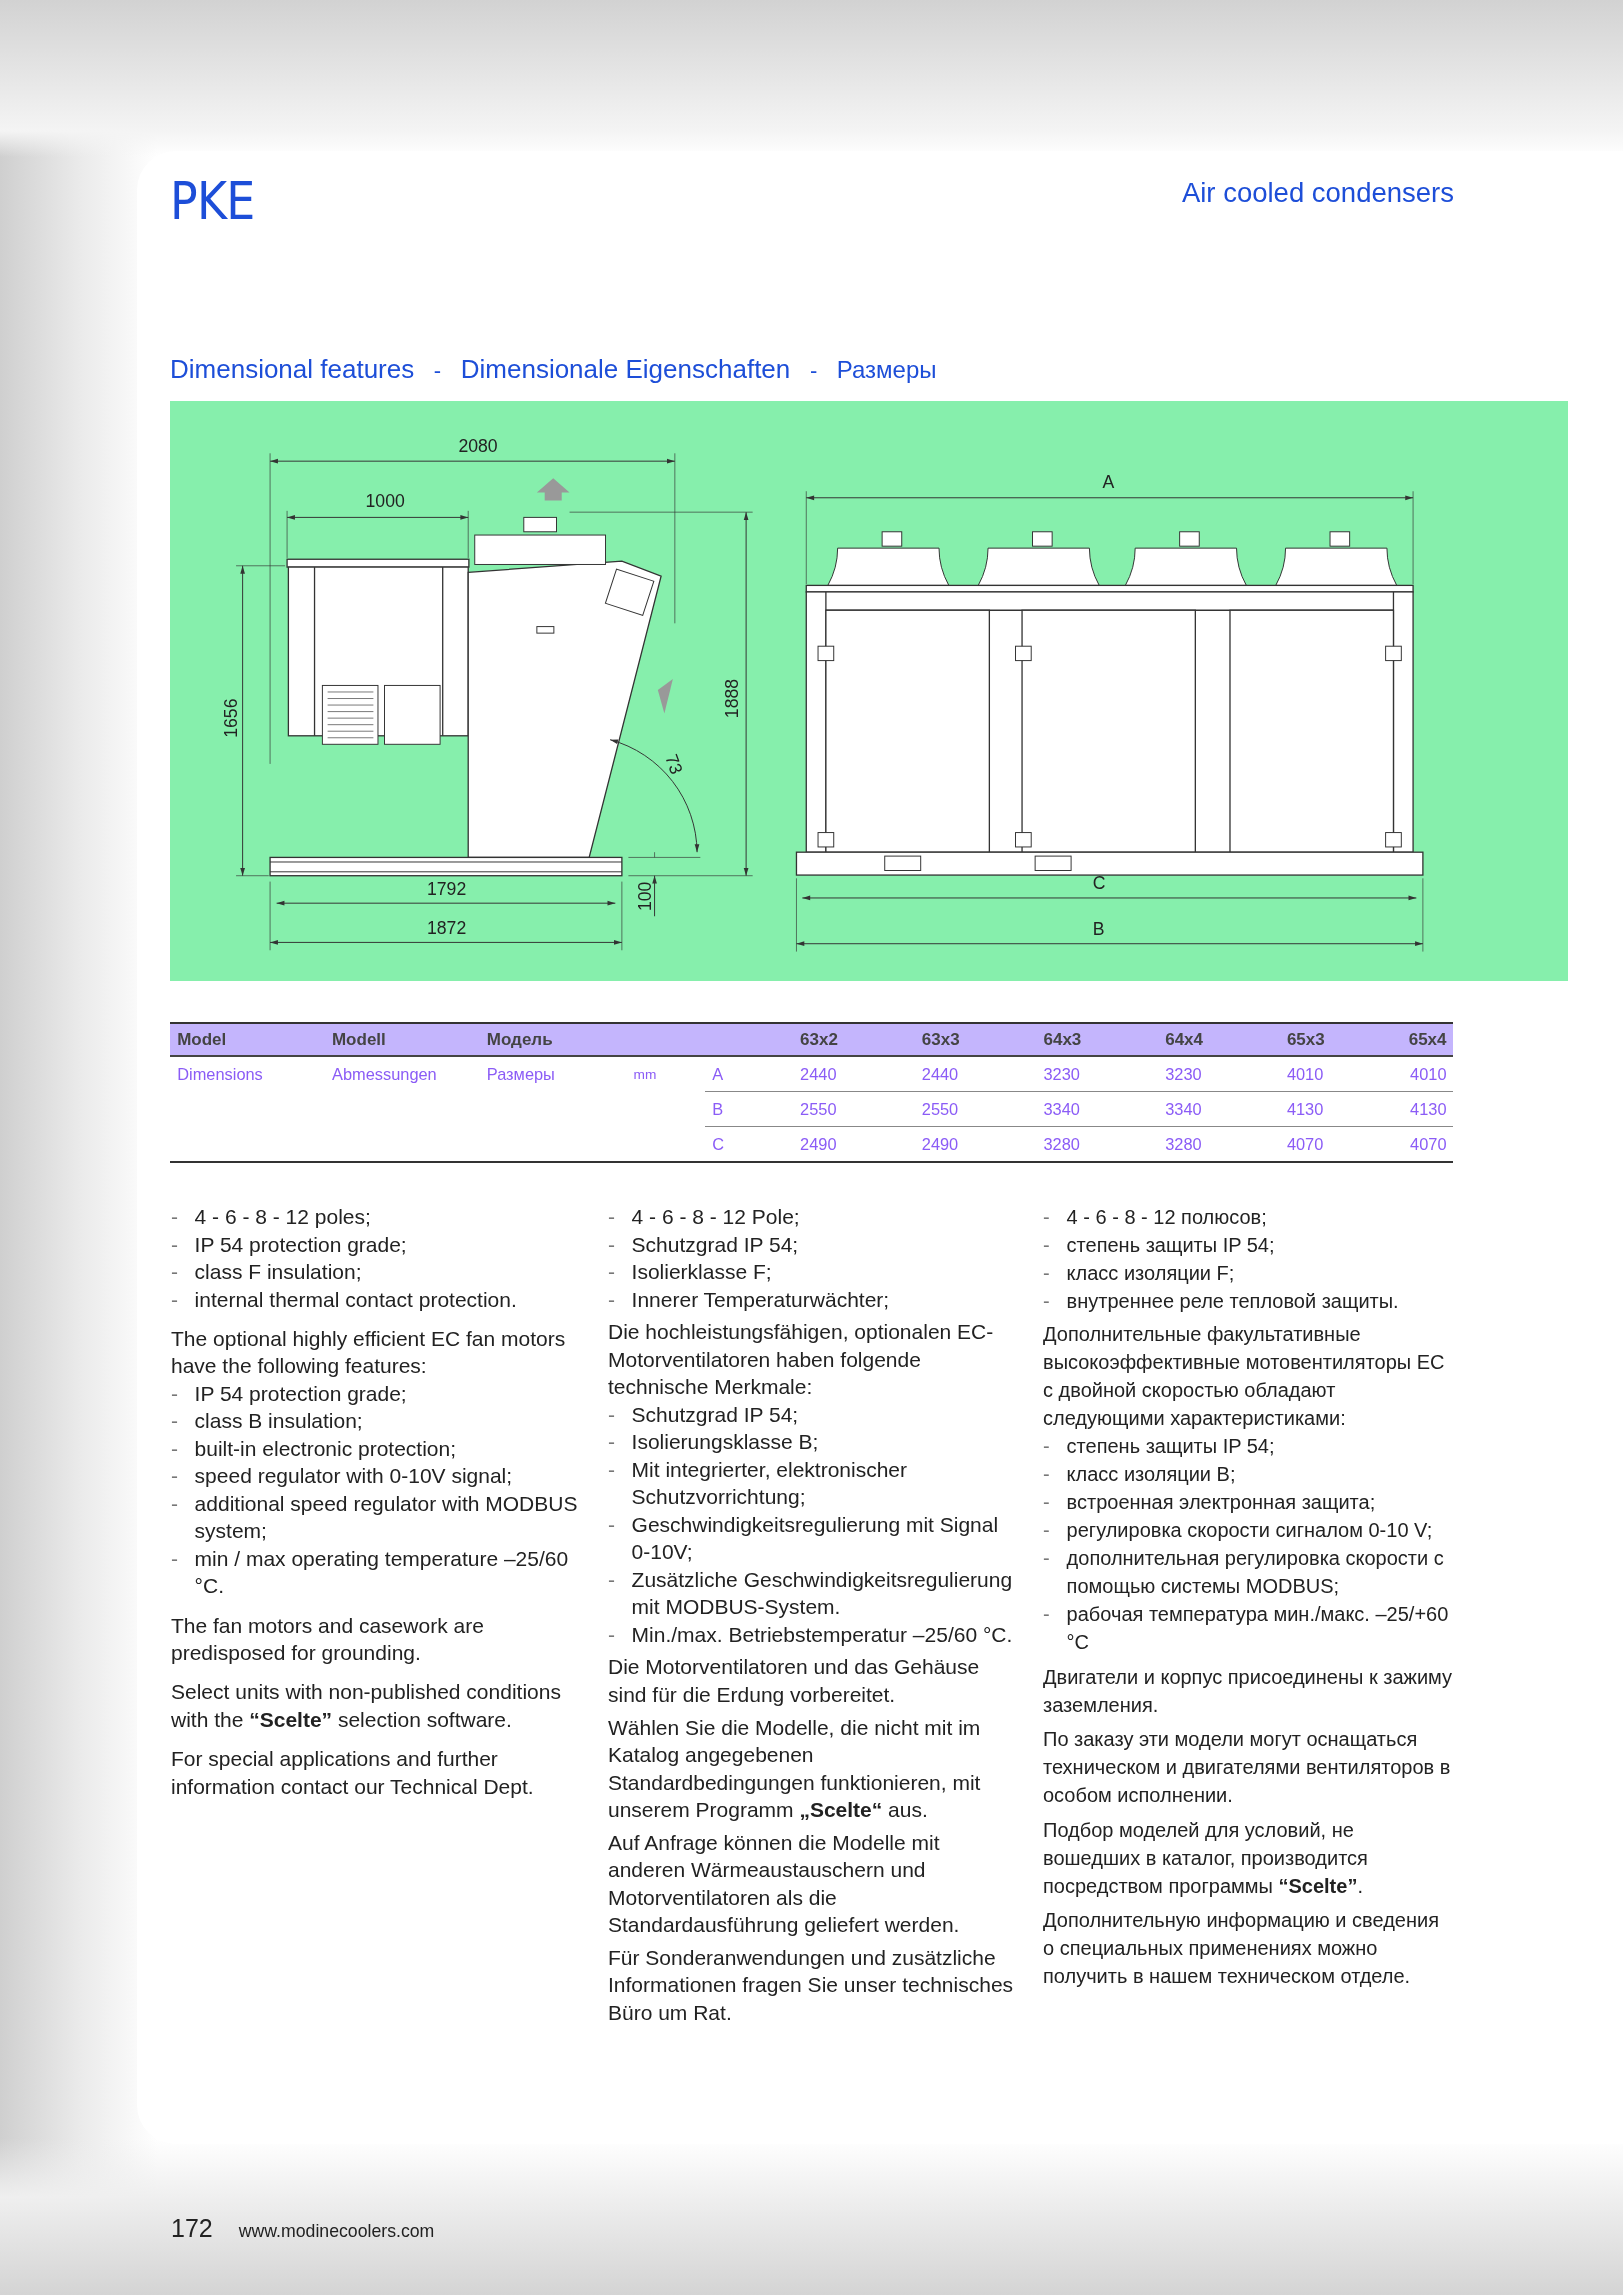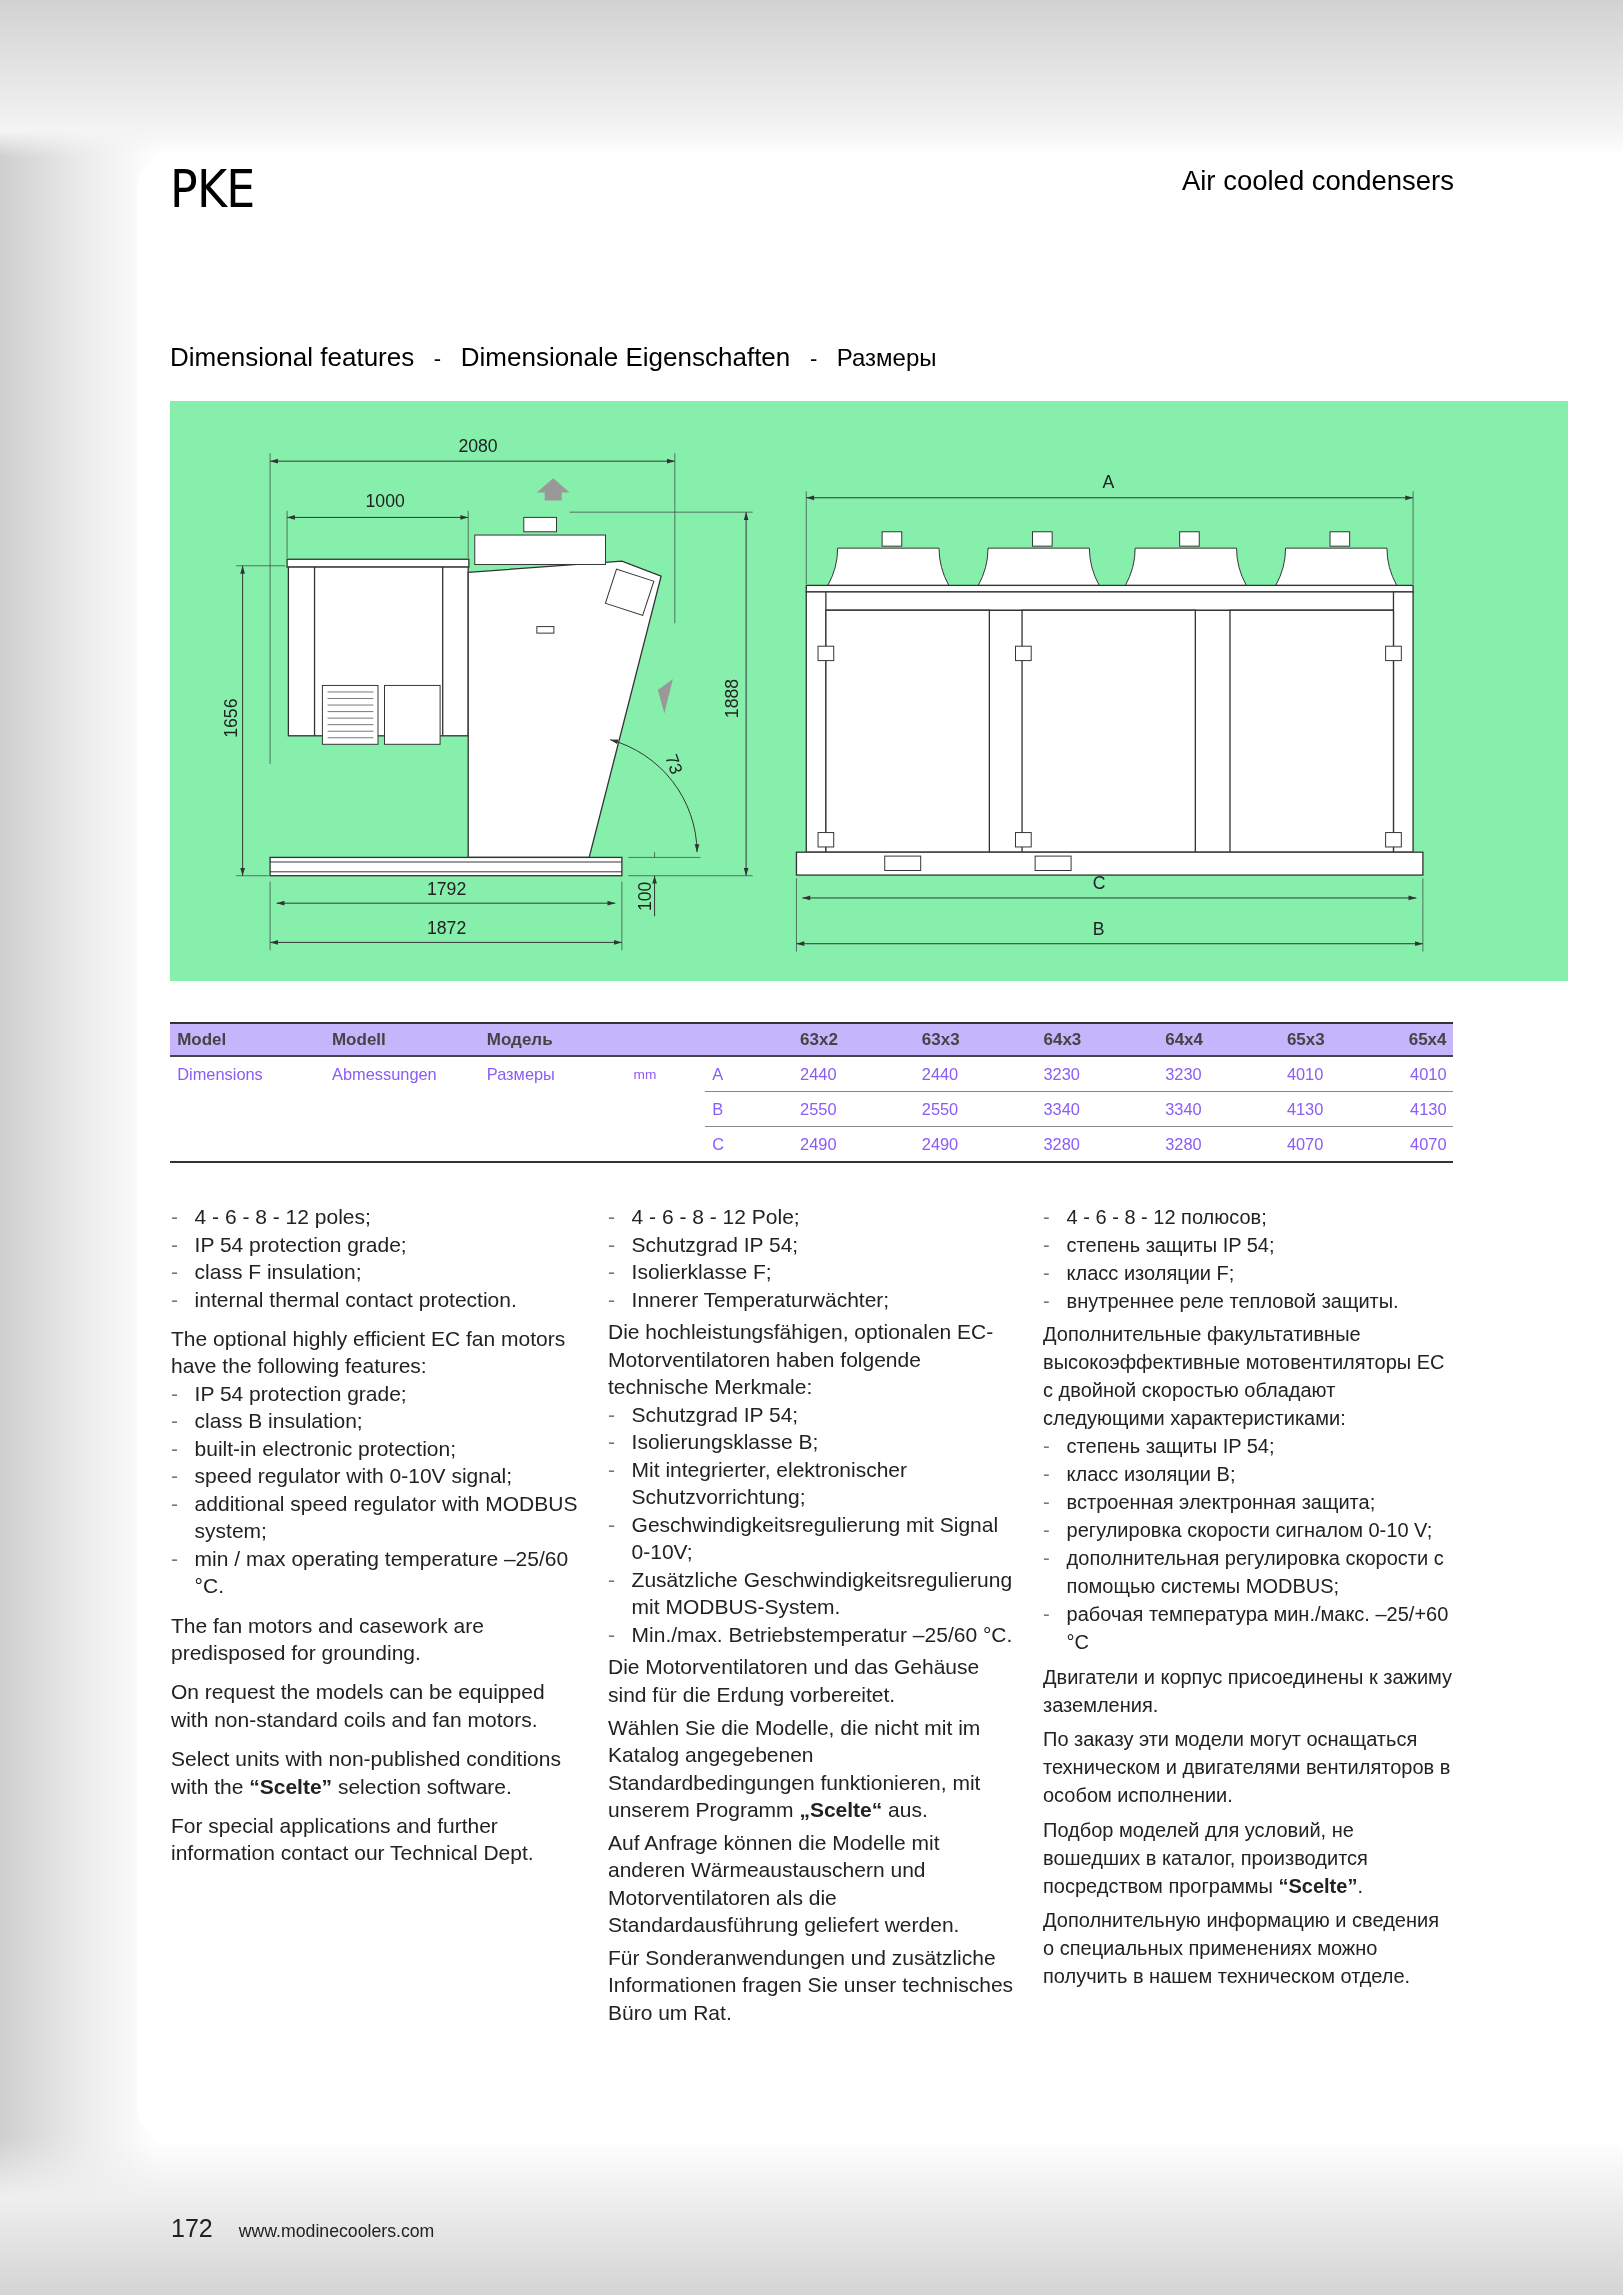--- a/index.html
+++ b/index.html
@@ -8,21 +8,21 @@
     font-family:"Liberation Sans", sans-serif; color:#222;
     background:
       linear-gradient(to bottom, #d2d2d2 0px, #f4f4f4 131px, rgba(255,255,255,0) 157px),
       linear-gradient(to top, #d4d4d4 0px, #efefef 98px, rgba(255,255,255,0) 157px),
       linear-gradient(to right, #cfcfcf 0px, #eaeaea 79px, #ffffff 157px);
   }
   .page-white {
     position:absolute; left:137px; top:151px; right:0; bottom:151px;
     background:#fff; border-top-left-radius:39px; border-bottom-left-radius:39px;
   }
-  .blue { color:#000000; }
+  .blue { color:#1d4ed8;margin-top:12px; }
   .title { position:absolute; left:170px; top:160px; font-size:51px; font-family:"DejaVu Sans Condensed","DejaVu Sans",sans-serif; letter-spacing:-0.7px; }
   .category { position:absolute; right:169px; top:165px; font-size:27.5px; }
   .section-heading { position:absolute; left:170px; top:342px; font-size:26px; white-space:nowrap; }
   .section-heading .sep { margin:0 19.6px; font-size:22px; }
   .section-heading .ru { font-size:24px; }
 
   .diagram { position:absolute; left:170px; top:401px; width:1398px; height:580px; background:#86efac; }
   .diagram svg { position:absolute; left:0; top:0; }
 
   table.dims { position:absolute; left:170px; top:1022px; width:1283px; border-collapse:collapse; font-size:16.4px; }
@@ -262,21 +262,20 @@
   <p style="margin-top:11.8px">The optional highly efficient EC fan motors have the following features:</p>
   <ul>
     <li>IP 54 protection grade;</li>
     <li>class B insulation;</li>
     <li>built-in electronic protection;</li>
     <li>speed regulator with 0-10V signal;</li>
     <li>additional speed regulator with MODBUS system;</li>
     <li>min / max operating temperature –25/60 °C.</li>
   </ul>
   <p style="margin-top:11.8px">The fan motors and casework are predisposed for grounding.</p>
-  <p style="margin-top:11.8px">On request the models can be equipped with non-standard coils and fan motors.</p>
   <p style="margin-top:11.8px"><span>Select units with non-published conditions with the </span><b>“Scelte”</b><span> selection software.</span></p>
   <p style="margin-top:11.8px">For special applications and further information contact our Technical Dept.</p>
 </div>
 
 <div class="col de">
   <ul>
     <li>4 - 6 - 8 - 12 Pole;</li>
     <li>Schutzgrad IP 54;</li>
     <li>Isolierklasse F;</li>
     <li>Innerer Temperaturwächter;</li>

